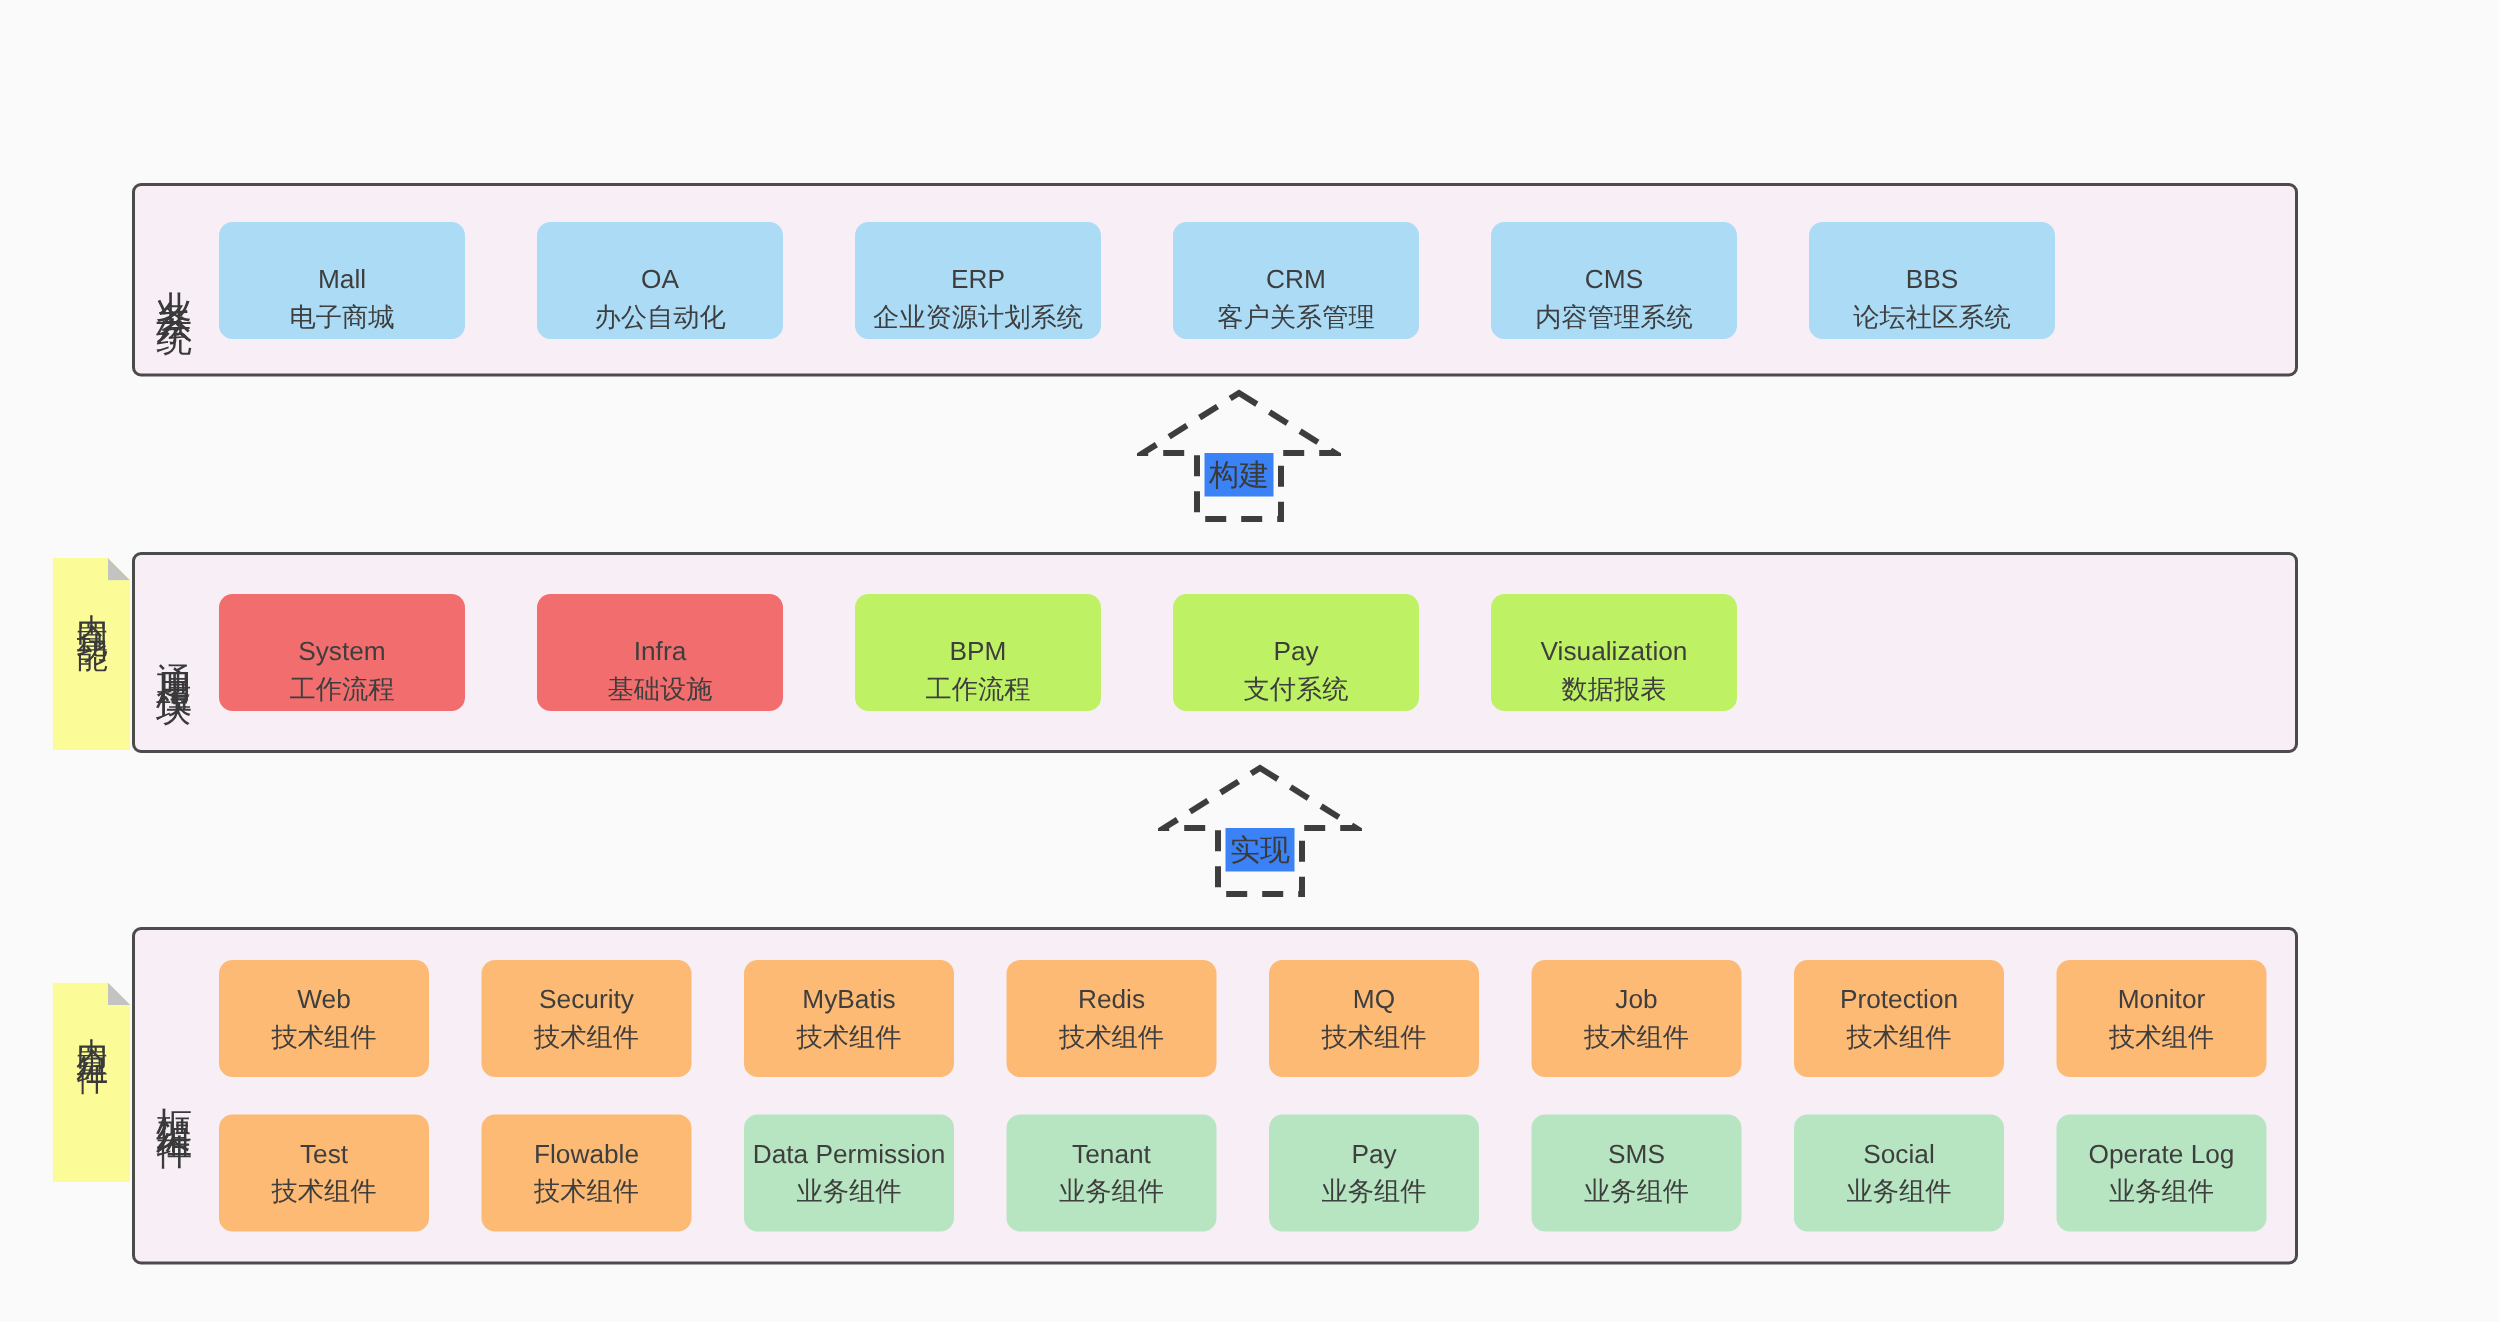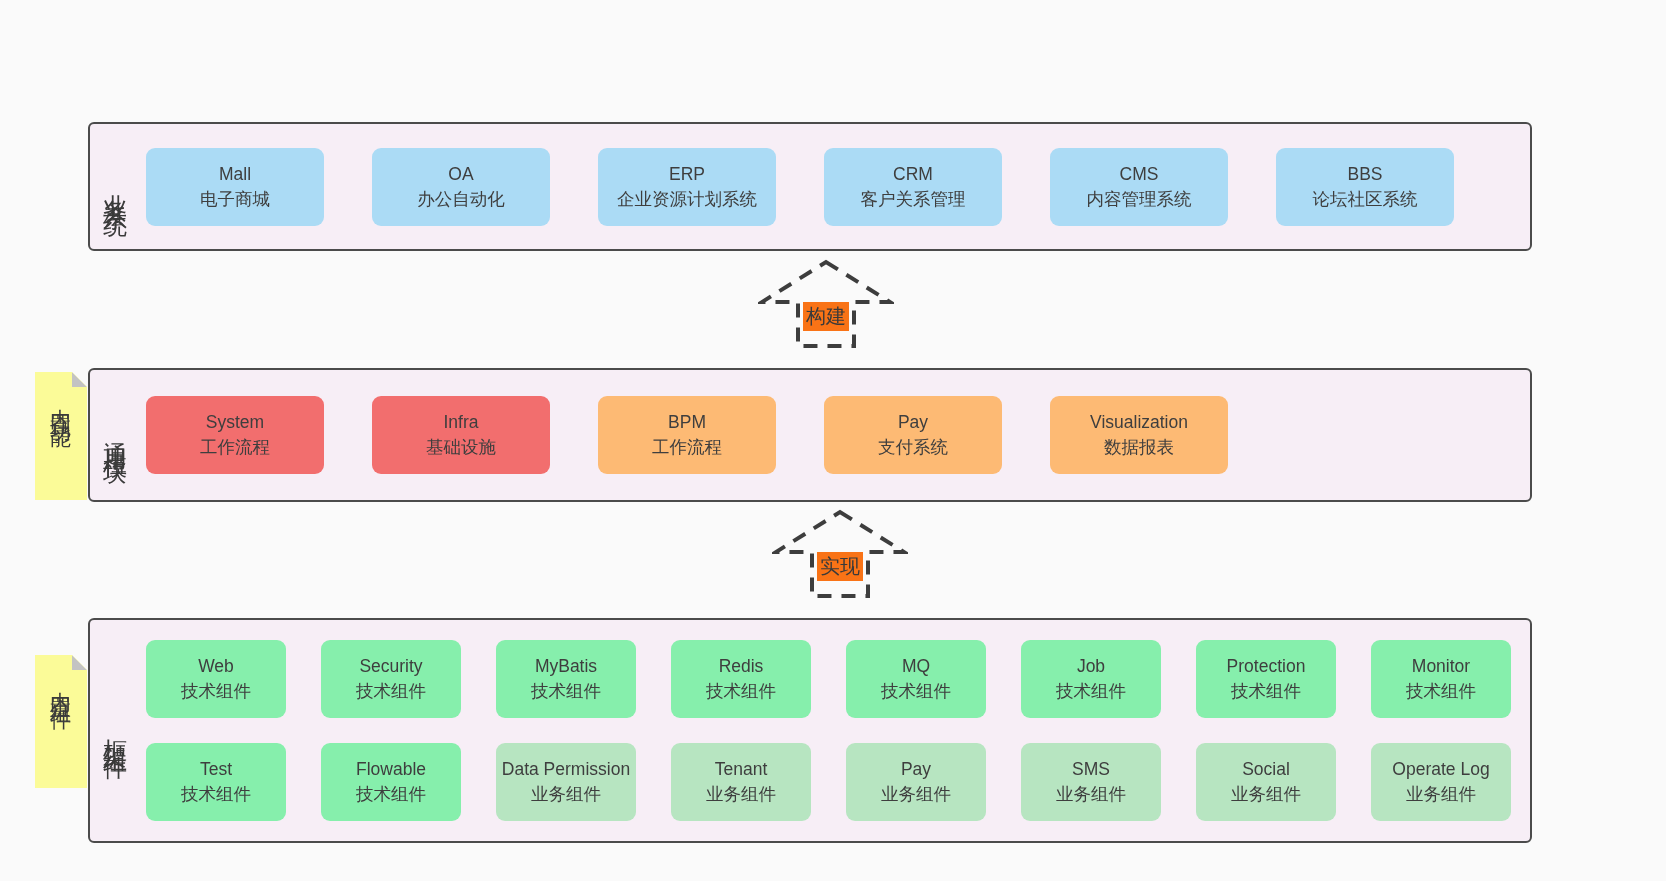--- a/index.html
+++ b/index.html
@@ -27,26 +27,26 @@
     display:flex;flex-direction:column;justify-content:center;gap:25px;
   }
   .brow{display:flex;}
   .row6{gap:48px;}
   .row8{gap:35px;}
   .box{
     box-sizing:border-box;height:78px;border-radius:9px;
     display:flex;flex-direction:column;align-items:center;justify-content:center;
     text-align:center;font-size:17.5px;line-height:1.42;padding:2px 4px;
   }
-  .row6 .box{width:178px;}
+  .row6 .box{width:164px;justify-content:flex-end;}
   .row8 .box{width:140px;}
   .blue{background:#abdbf5;}
   .red{background:#f26e6e;}
-  .pink{background:#fdba74;}
-  .green{background:#86efac;}
+  .pink{background:#bef264;}
+  .green{background:#fdba74;}
   .lightgreen{background:#b7e5c1;}
   
   .sticky{
     position:absolute;left:35px;width:52px;background:#fbfb98;
     clip-path:polygon(0 0,calc(100% - 15px) 0,100% 15px,100% 100%,0 100%);
   }
   .sticky-modules{top:372px;height:128px;}
   .sticky-components{top:655px;height:133px;}
   .fold{
     position:absolute;top:0;right:0;width:15px;height:15px;background:#c3c3c3;
@@ -57,21 +57,21 @@
     writing-mode:vertical-rl;text-orientation:upright;
     font-size:21px;letter-spacing:6px;line-height:1;color:#3a3a3a;white-space:nowrap;
   }
   
   .arrow{position:absolute;width:136px;height:92px;}
   .arrow-build{left:758px;top:258px;}
   .arrow-impl{left:772px;top:508px;}
   .arrow svg{display:block;width:136px;height:92px;}
   .arrow-label{
     position:absolute;left:50%;top:44px;transform:translateX(-50%);
-    background:#f97316;font-size:20px;color:#3a3a3a;padding:1px 3px;white-space:nowrap;
+    background:#3b82f6;font-size:20px;color:#3a3a3a;padding:1px 3px;white-space:nowrap;
   }
 </style>
 </head>
 <body>
 
 <div class="panel panel-business">
   <div class="vlabel">业务系统</div>
   <div class="boxes">
     <div class="brow row6">
       <div class="box blue">

